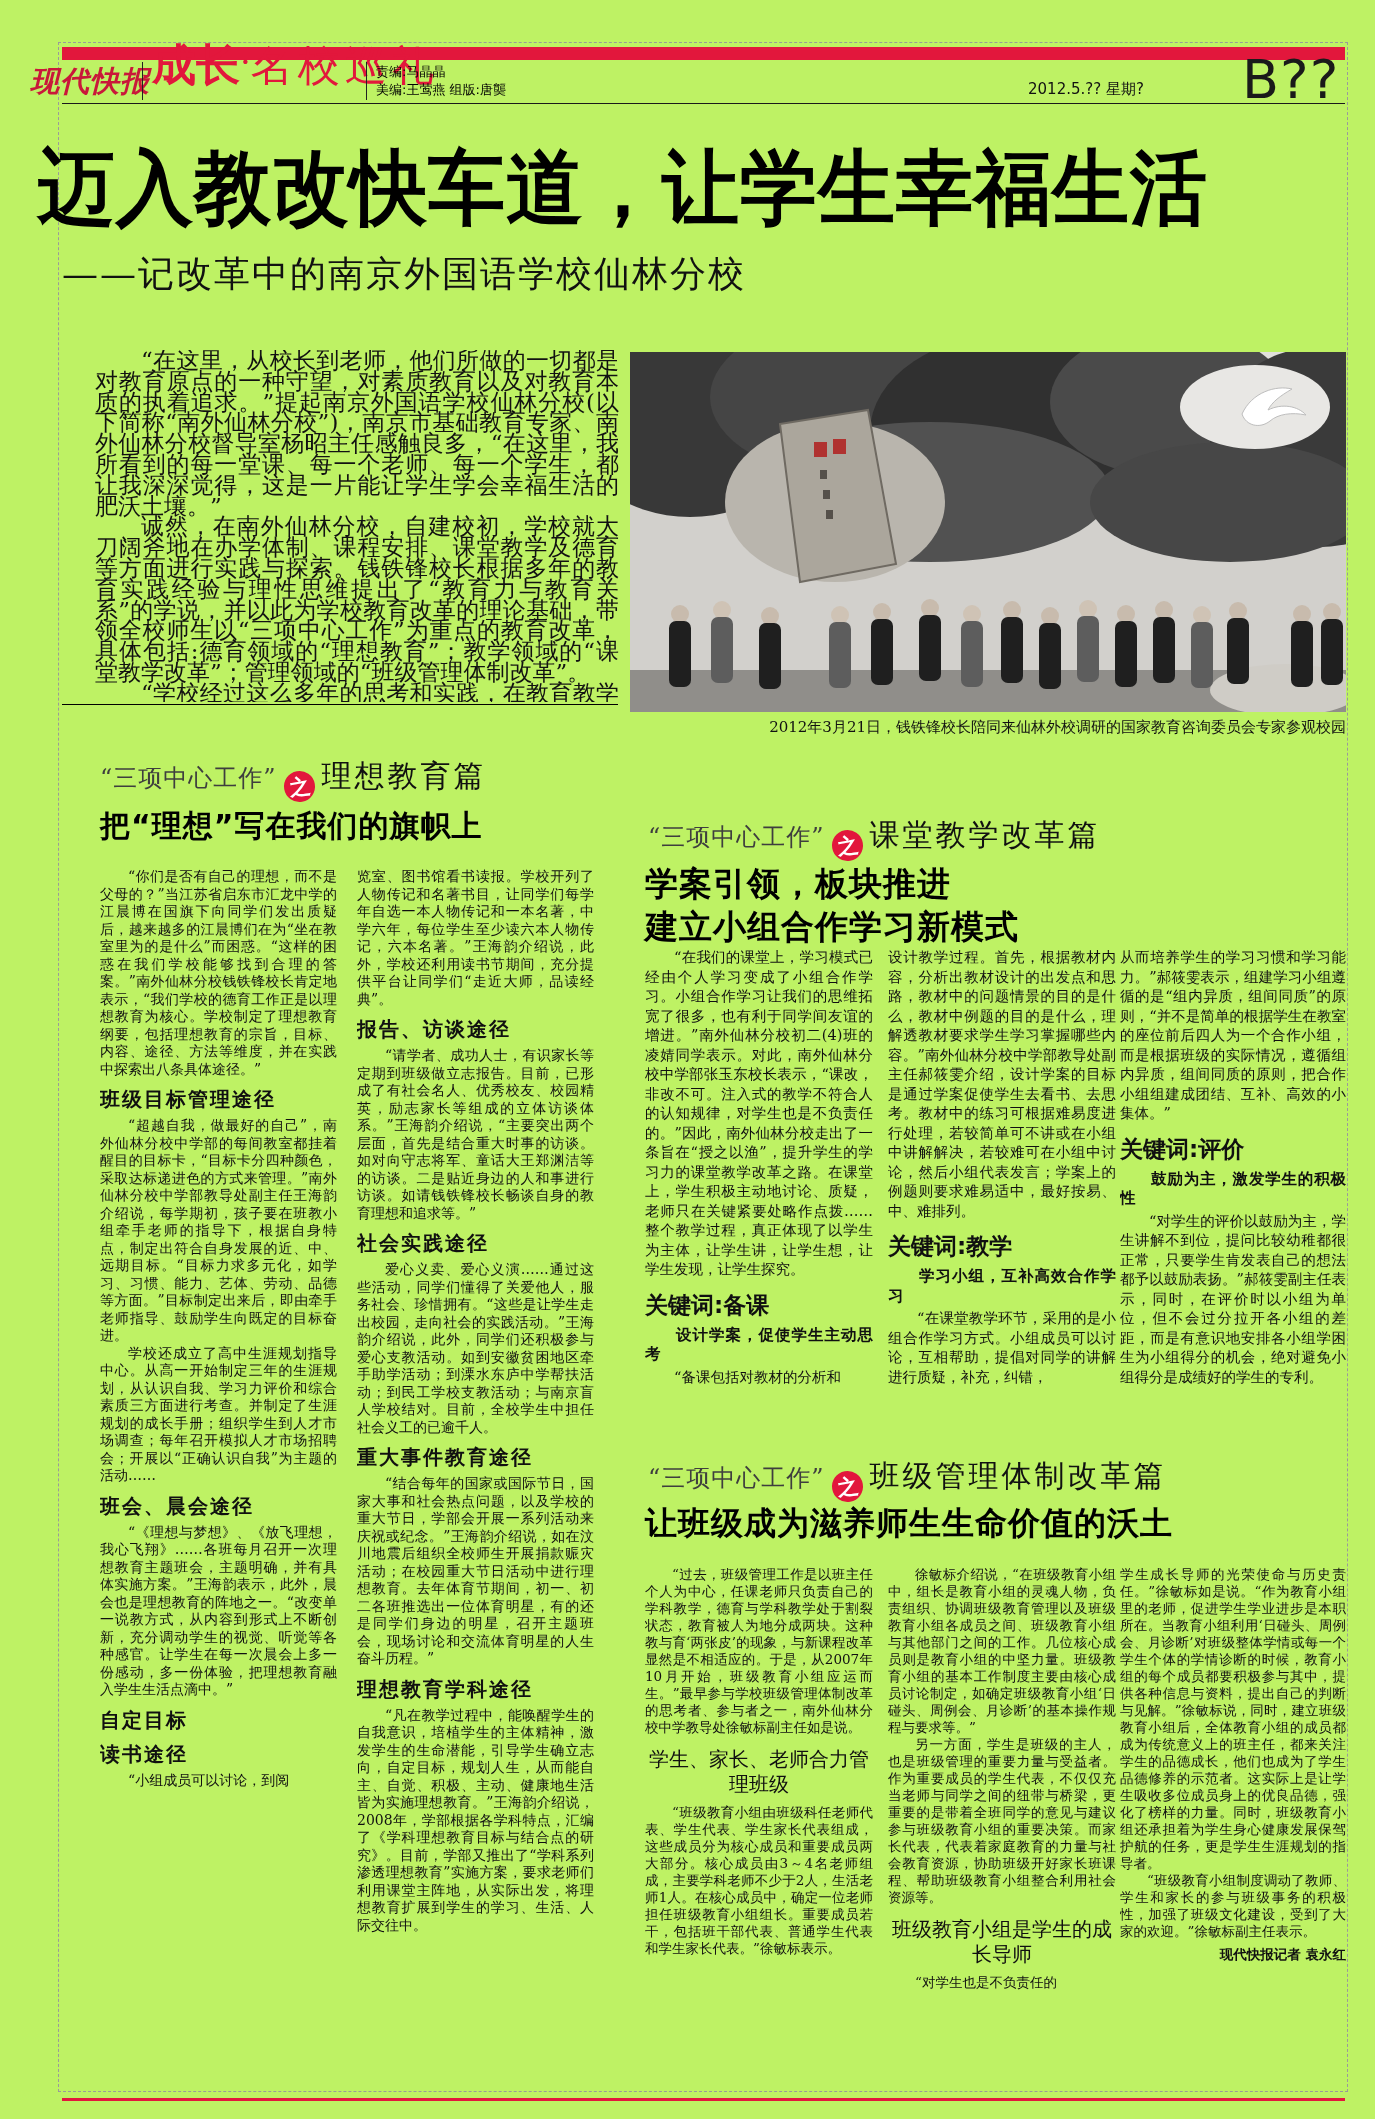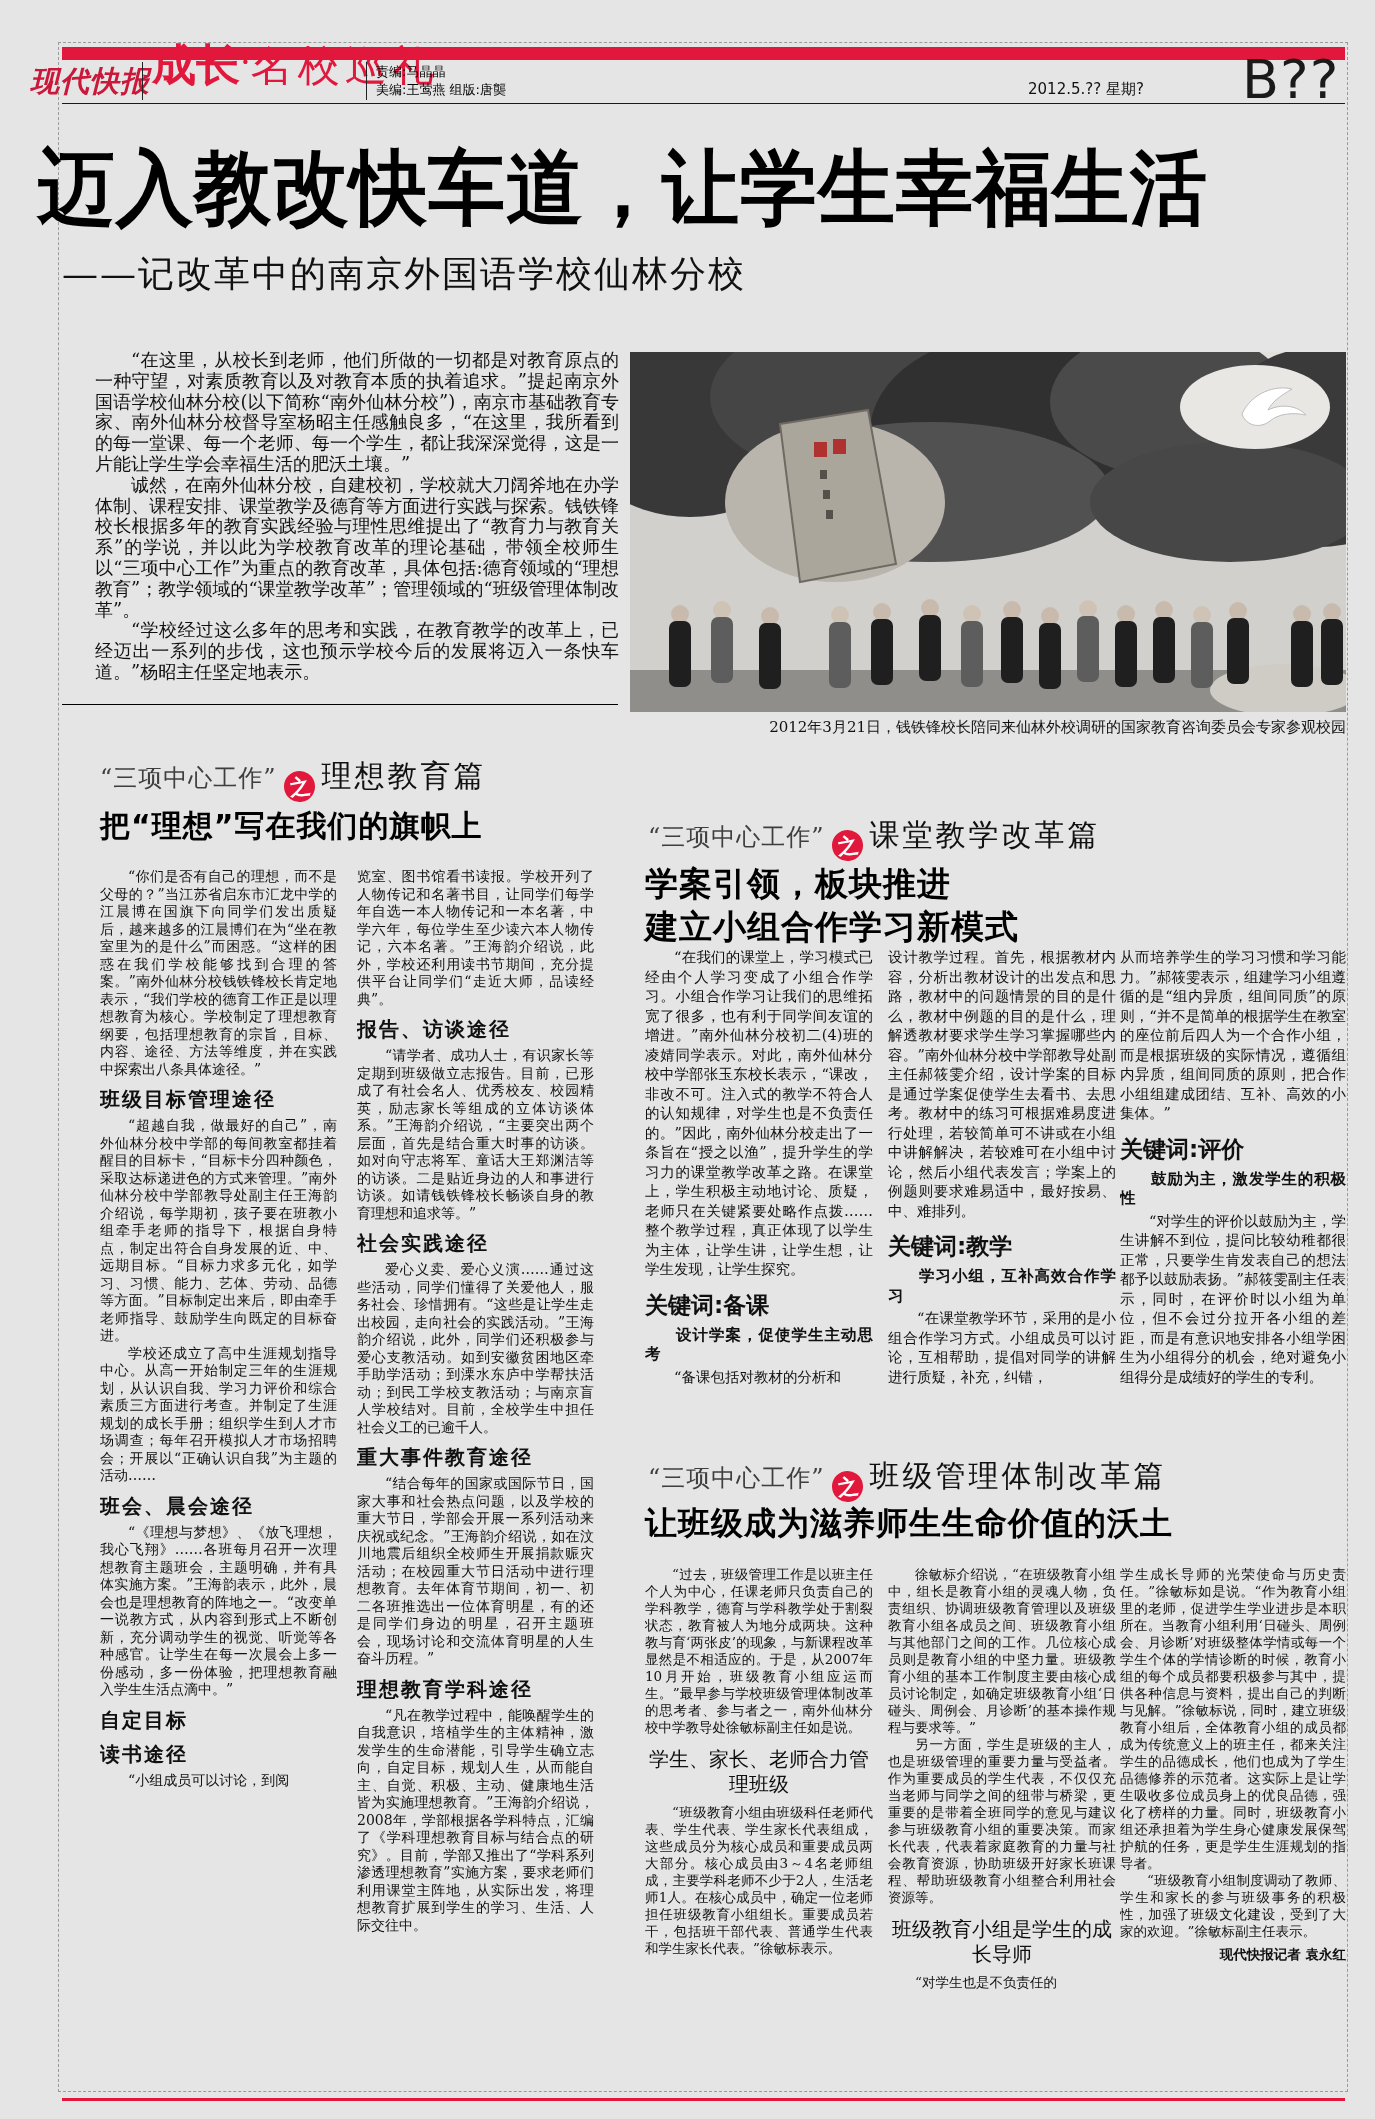--- a/index.html
+++ b/index.html
@@ -1,16 +1,16 @@
 <!DOCTYPE html>
 <html style="--accent: #e2173c; --mred: #c9183a;"><head>
 <meta charset="utf-8">
 <style>
   html,body{margin:0;padding:0;background:#fff;}
-  #sheet{position:relative;width:1375px;height:2119px;background:#e5e5e5;overflow:hidden;
+  #sheet{position:relative;width:1375px;height:2119px;background:#bef264;overflow:hidden;
          font-family:"DejaVu Serif",serif;color:#111;}
   .trim{position:absolute;left:58px;top:42px;width:1288px;height:2048px;
         border:1px dashed #9a9a9a;pointer-events:none;}
   .redbar{position:absolute;left:62px;top:47px;width:1283px;height:13px;background:var(--accent);}
   .redline-bottom{position:absolute;left:62px;top:2098px;width:1283px;height:3px;background:var(--accent);}
   .hairline{position:absolute;left:62px;top:103px;width:1283px;height:1px;background:#1a1a1a;}
   .introrule{position:absolute;left:62px;top:704px;width:556px;height:1px;background:#000;}
 
   
   .paper{position:absolute;left:30px;top:62px;font-family:"DejaVu Serif",serif;
@@ -27,21 +27,21 @@
   .pageno{position:absolute;left:1242px;top:48px;font-family:"DejaVu Sans",sans-serif;
           font-size:54px;font-weight:400;color:#1a1a1a;letter-spacing:1px;}
 
   
   .lead-hl{position:absolute;left:38px;top:134px;width:1315px;white-space:nowrap;
            font-family:"DejaVu Sans",sans-serif;font-weight:900;font-size:77px;
            letter-spacing:1px;color:#000;transform:scaleY(1.06);transform-origin:top left;}
   .lead-deck{position:absolute;left:62px;top:250px;font-size:36px;color:#111;
              font-family:"DejaVu Serif",serif;letter-spacing:2px;}
   .lead-intro{position:absolute;left:95px;top:350px;width:524px;height:352px;overflow:hidden;
-              font-size:18px;line-height:20.8px;}
+              font-size:23px;line-height:20.8px;}
   .lead-intro p{margin:0;text-indent:2em;text-align:justify;}
 
   
   .photo{position:absolute;left:630px;top:352px;width:716px;height:360px;overflow:hidden;background:#cfcfcd;}
   .caption{position:absolute;left:630px;top:718px;width:716px;text-align:right;
            font-size:15px;color:#111;}
 
   
   .sec-head{position:absolute;white-space:nowrap;text-align:center;}
   .sec-tag{font-family:"DejaVu Serif",serif;font-size:24px;color:#3e3e3e;letter-spacing:1px;}

